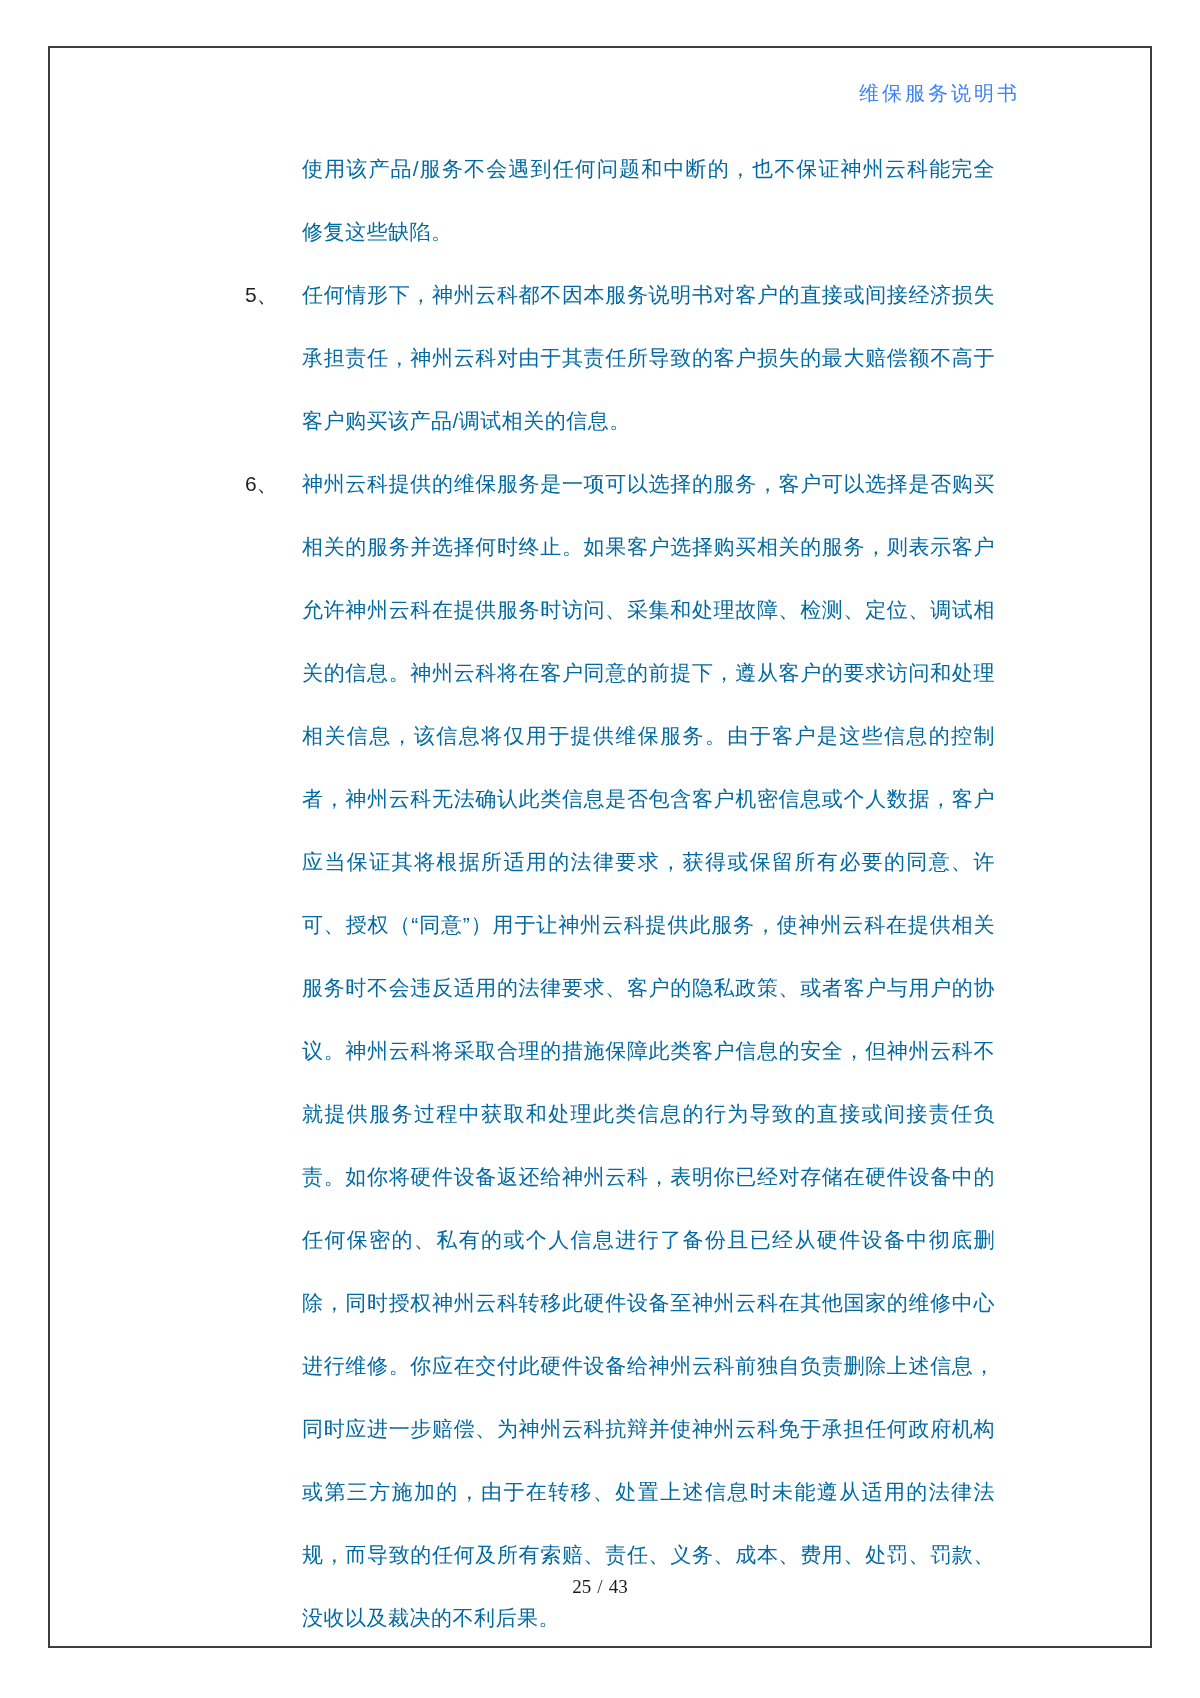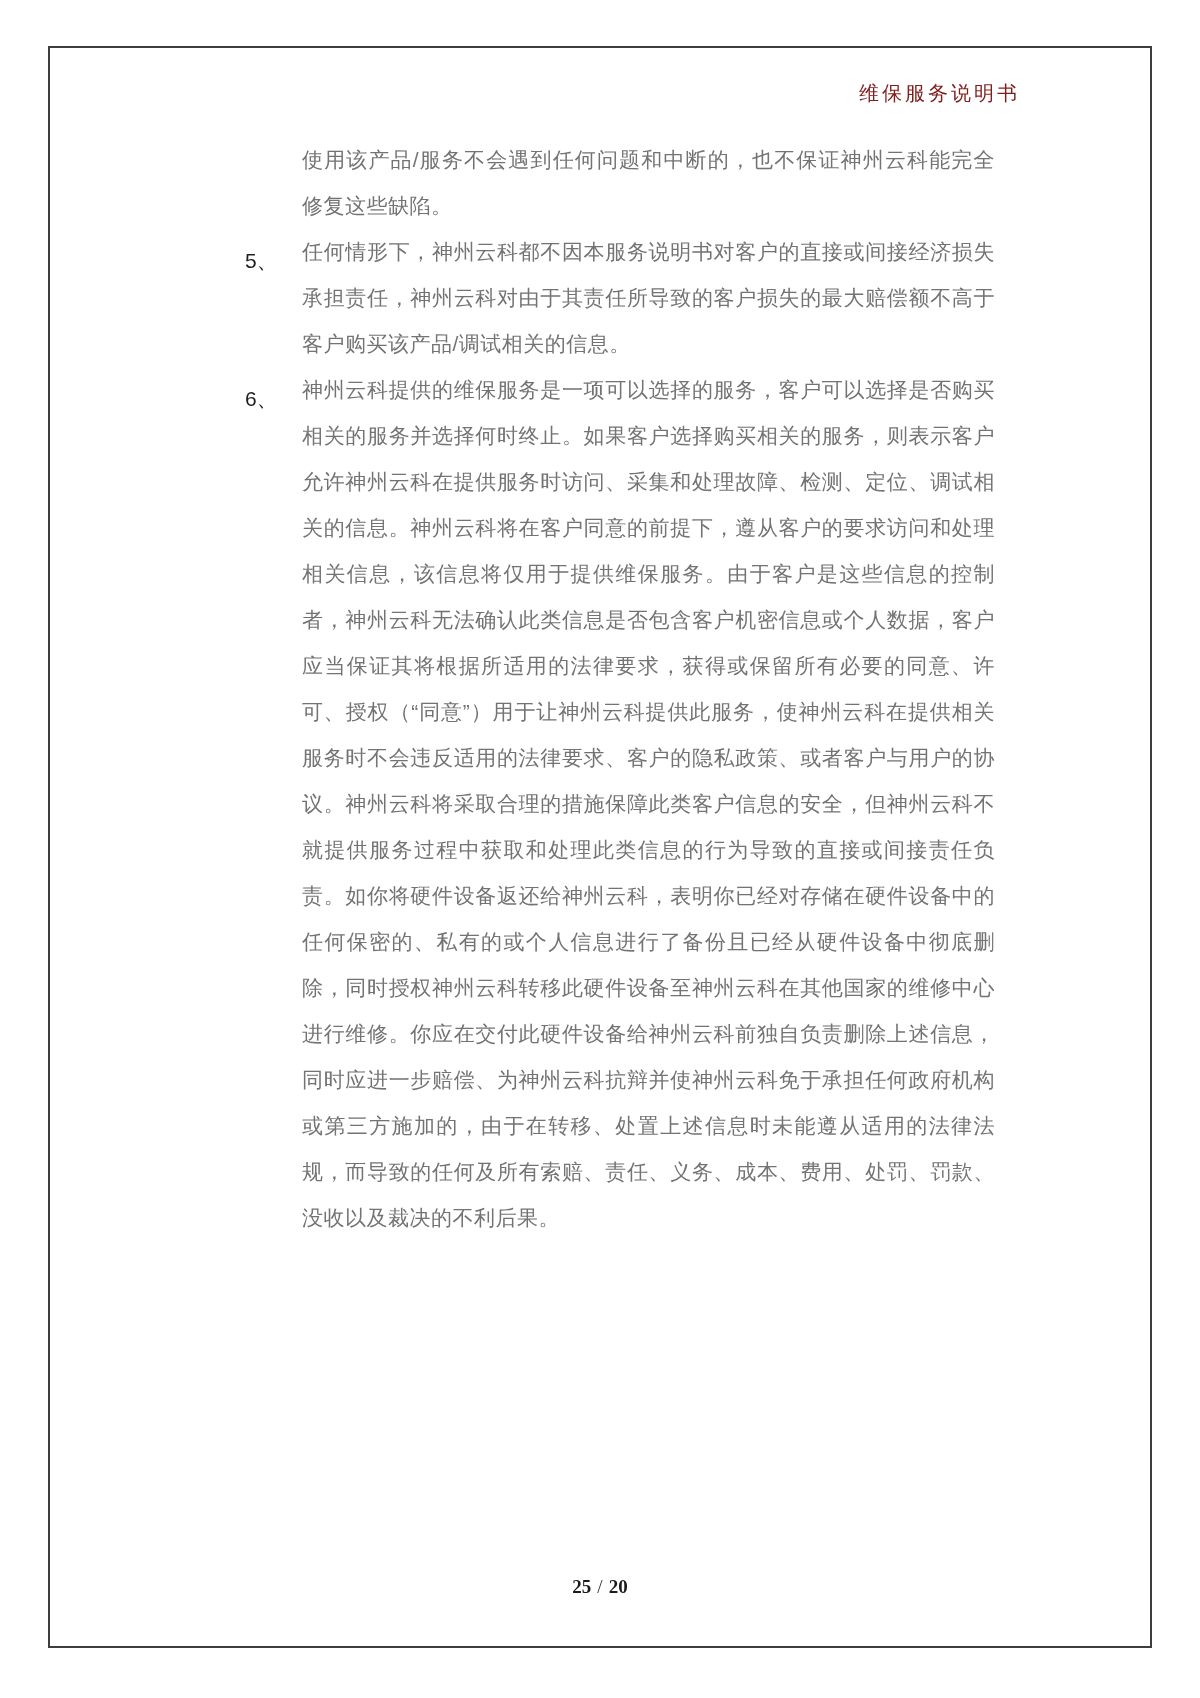--- a/index.html
+++ b/index.html
@@ -24,34 +24,34 @@
     box-sizing: border-box;
     background: #ffffff;
   }
   .header-title {
     position: absolute;
     top: 80px;
     right: 180px;
     font-family: "Liberation Serif", "DejaVu Serif", serif;
     font-size: 20px;
     letter-spacing: 3px;
-    color: #7f1d1d;
+    color: #3b82f6;
     white-space: nowrap;
   }
   .content {
     position: absolute;
     left: 245px;
     top: 137px;
     width: 750px;
   }
   .para {
     margin: 0;
     font-size: 21px;
-    line-height: 46px;
-    color: #737373;
+    line-height: 63px;
+    color: #0369a1;
     text-align: justify;
     letter-spacing: 0.5px;
   }
   .intro-para {
     margin-left: 57px;
   }
   .list-item {
     position: relative;
     padding-left: 57px;
     box-sizing: border-box;
@@ -68,21 +68,21 @@
     position: absolute;
     top: 1576px;
     left: 0;
     width: 1200px;
     text-align: center;
     font-family: "Liberation Serif", "DejaVu Serif", serif;
     font-size: 19px;
     color: #1a1a1a;
   }
   .footer .num {
-    font-weight: bold;
+    font-weight: normal;
   }
   .footer .sep {
     font-weight: normal;
     padding: 0 6px;
     color: #333333;
   }
 </style>
 </head>
 <body>
 
@@ -100,14 +100,14 @@
   </div>
 
   <div class="list-item">
     <span class="list-number">6、</span>
     <p class="para">神州云科提供的维保服务是一项可以选择的服务，客户可以选择是否购买相关的服务并选择何时终止。如果客户选择购买相关的服务，则表示客户允许神州云科在提供服务时访问、采集和处理故障、检测、定位、调试相关的信息。神州云科将在客户同意的前提下，遵从客户的要求访问和处理相关信息，该信息将仅用于提供维保服务。由于客户是这些信息的控制者，神州云科无法确认此类信息是否包含客户机密信息或个人数据，客户应当保证其将根据所适用的法律要求，获得或保留所有必要的同意、许可、授权（“同意”）用于让神州云科提供此服务，使神州云科在提供相关服务时不会违反适用的法律要求、客户的隐私政策、或者客户与用户的协议。神州云科将采取合理的措施保障此类客户信息的安全，但神州云科不就提供服务过程中获取和处理此类信息的行为导致的直接或间接责任负责。如你将硬件设备返还给神州云科，表明你已经对存储在硬件设备中的任何保密的、私有的或个人信息进行了备份且已经从硬件设备中彻底删除，同时授权神州云科转移此硬件设备至神州云科在其他国家的维修中心进行维修。你应在交付此硬件设备给神州云科前独自负责删除上述信息，同时应进一步赔偿、为神州云科抗辩并使神州云科免于承担任何政府机构或第三方施加的，由于在转移、处置上述信息时未能遵从适用的法律法规，而导致的任何及所有索赔、责任、义务、成本、费用、处罚、罚款、没收以及裁决的不利后果。</p>
   </div>
 
 </div>
 
 <div class="footer">
-  <span class="num">25</span><span class="sep">/</span><span class="num">20</span>
+  <span class="num">25</span><span class="sep">/</span><span class="num">43</span>
 </div>
 
 </body></html>

